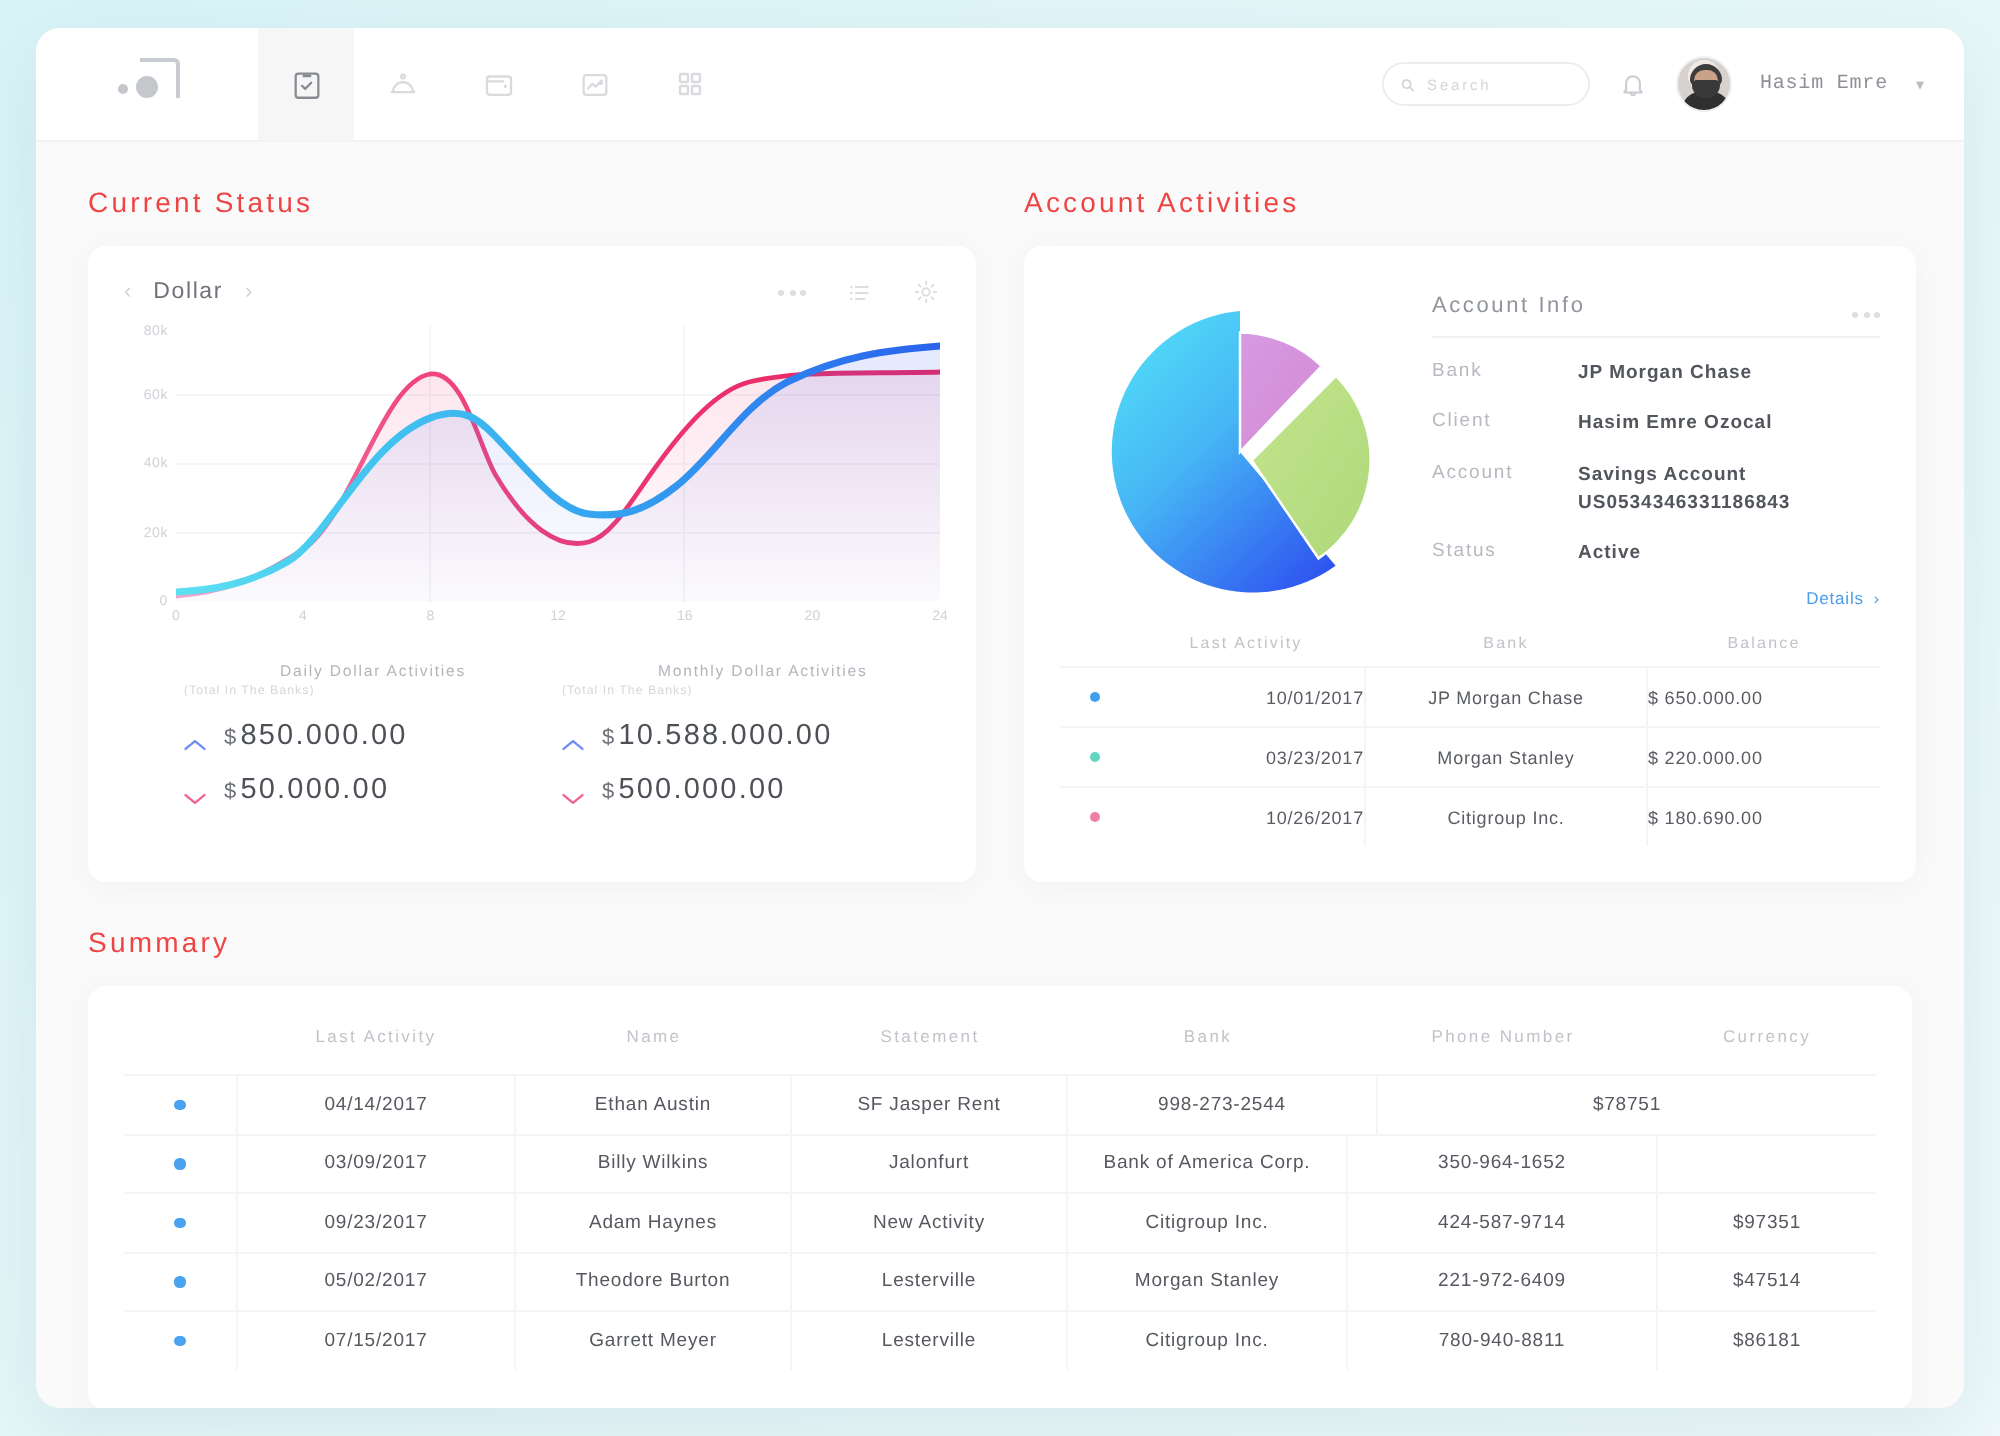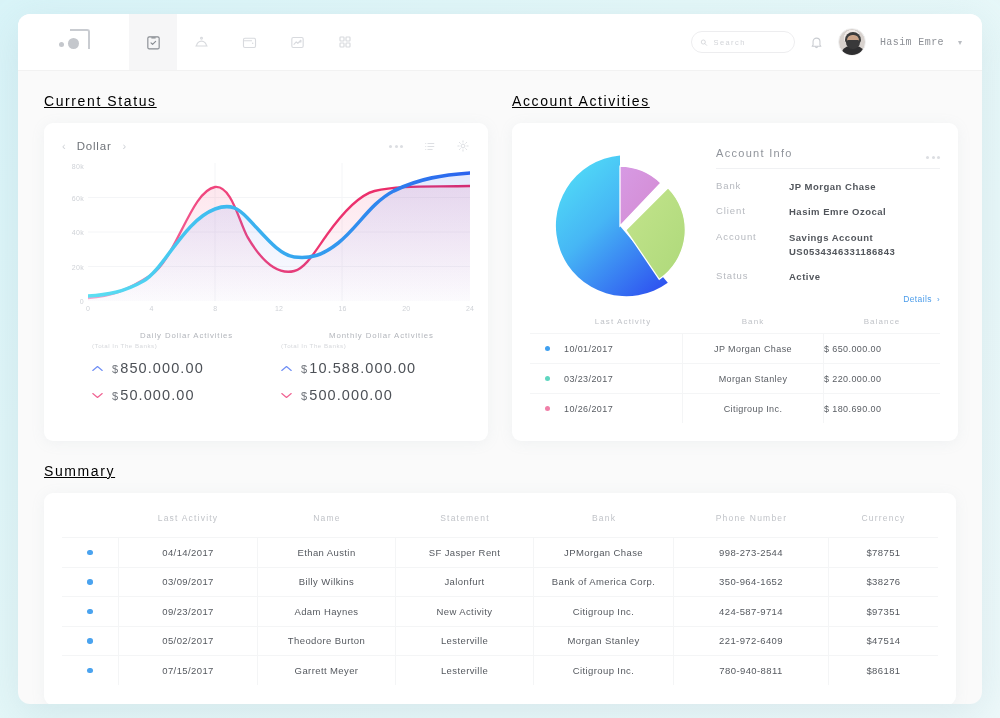--- a/index.html
+++ b/index.html
@@ -89,22 +89,22 @@
              background:#39393a; border-radius:3px 3px 8px 8px; }
   .av-body { position:absolute; left:2px; bottom:-1px; width:24px; height:10px;
              background:#2f2f31; border-radius:9px 9px 0 0; }
 
   .user-name { font-size: 10px; color: #8d9096; letter-spacing: 0.4px; font-family: Liberation Mono, monospace; }
   .caret { font-size: 8px; color: #b9bcc1; }
 
   
   .page { padding: 22px 26px 0 26px; height: calc(100% - 57px); overflow: hidden;}
   .section-title {
-    font-size: 14px; color: #000000; letter-spacing: 1.6px;
-    font-weight: 400; margin-bottom: 14px; text-decoration: underline;
+    font-size: 14px; color: #ef4444; letter-spacing: 1.6px;
+    font-weight: 400; margin-bottom: 14px;
   }
   .row-top { display: flex; gap: 24px; }
   .card {
     background: #fff; border-radius: 9px;
     box-shadow: 0 2px 14px rgba(150,165,180,0.10);
   }
 
   
   .chart-card { width: 444px; height: 318px; padding: 16px 18px 10px 18px;
                 display:flex; flex-direction:column; }
@@ -125,21 +125,21 @@
   .x-axis { position: absolute; left: 26px; right: 0; bottom: -2px; height: 12px; }
   .x-axis span {
     position: absolute; font-size: 7px; color: #cfd2d7; transform: translateX(-50%);
   }
   .plot-svg { width: 100%; height: 138px; display: block; }
 
   .stats { display: flex; margin-top: 16px; padding-left: 30px; }
   .stat-col { width: 205px; }
   .stat-title { font-size: 7.8px; color: #b2b5bb; letter-spacing: 0.9px; padding-left: 48px; }
   .stat-sub   { font-size: 6.2px; color: #d6d8dc; letter-spacing: 0.5px; margin-top: 2px; }
-  .stat-line  { display: flex; align-items: center; gap: 9px; margin-top: 11px; }
+  .stat-line  { display: flex; align-items: flex-end; gap: 9px; margin-top: 11px; }
   .stat-val   { font-size: 14.5px; color: #4d5157; letter-spacing: 1.1px; }
   .stat-val .cur { color: #6d7178; font-size: 11px; margin-right: 1px; }
 
   
   .acct-card { width: 446px; height: 318px; padding: 14px 18px; display: flex; flex-direction: column; }
   .acct-top { display: flex; gap: 6px; }
   .pie-wrap { width: 180px; display: flex; align-items: flex-start; justify-content: center; padding-top: 6px;}
   .acct-info { flex: 1; padding-top: 10px; }
   .acct-info-head { display: flex; align-items: flex-end; padding-bottom: 9px; border-bottom: 1px solid #f0f1f3; gap: 43px; }
   .acct-info-title { font-size: 11px; color: #90949b; letter-spacing: 1.3px; }
@@ -153,21 +153,21 @@
   .details-link span.arrow { margin-left: 5px; font-size: 8px; }
 
   .mini-table { margin-top: 8px; }
   .mini-head, .mini-row { display: flex; align-items: center; }
   .mini-head { padding-bottom: 7px; }
   .mini-head div { font-size: 8px; color: #c0c3c8; letter-spacing: 1.1px; text-align: center; }
   .mini-row { height: 30px; border-top: 1px solid #f4f5f6; font-size: 9px; color: #595d63; letter-spacing: .4px; }
   .mini-row:first-child { border-top: 1px solid #eeeff1; }
   .mc-dot  { width: 34px; display: flex; justify-content: center; }
   .mc-dot i { width: 5px; height: 5px; border-radius: 50%; display: block; }
-  .mc-date { width: 118px; text-align: left; }
+  .mc-date { width: 118px; text-align: right; }
   .mc-bank { width: 142px; text-align: center; }
   .mc-bal  { flex: 1; text-align: left; }
   .mini-row .mc-bank { border-left: 1px solid #f4f5f6; border-right: 1px solid #f4f5f6; height:100%; display:flex; align-items:center; justify-content:center;}
 
   
   .summary-wrap { margin-top: 22px; }
   .summary-card { padding: 6px 18px 14px 18px; height: 212px; }
   .sum-head, .sum-row { display: flex; align-items: center; }
   .sum-head { height: 38px; }
   .sum-head div { font-size: 8.5px; color: #c0c3c8; letter-spacing: 1.2px; text-align: center; }
@@ -522,34 +522,32 @@
           <div class="sc-curr">Currency</div>
         </div>
 
         <div class="sum-row">
           <div class="sc-dot">
               <i></i>
             </div>
           <div class="sc-date">04/14/2017</div>
           <div class="sc-name">Ethan Austin</div>
           <div class="sc-stmt">SF Jasper Rent</div>
-          <div class="sc-bank">JPMorgan Chase</div>
           <div class="sc-phone">998-273-2544</div>
           <div class="sc-curr">$78751</div>
         </div>
         <div class="sum-row">
           <div class="sc-dot">
               <i></i>
             </div>
           <div class="sc-date">03/09/2017</div>
           <div class="sc-name">Billy Wilkins</div>
           <div class="sc-stmt">Jalonfurt</div>
           <div class="sc-bank">Bank of America Corp.</div>
           <div class="sc-phone">350-964-1652</div>
-          <div class="sc-curr">$38276</div>
         </div>
         <div class="sum-row">
           <div class="sc-dot">
               <i></i>
             </div>
           <div class="sc-date">09/23/2017</div>
           <div class="sc-name">Adam Haynes</div>
           <div class="sc-stmt">New Activity</div>
           <div class="sc-bank">Citigroup Inc.</div>
           <div class="sc-phone">424-587-9714</div>

